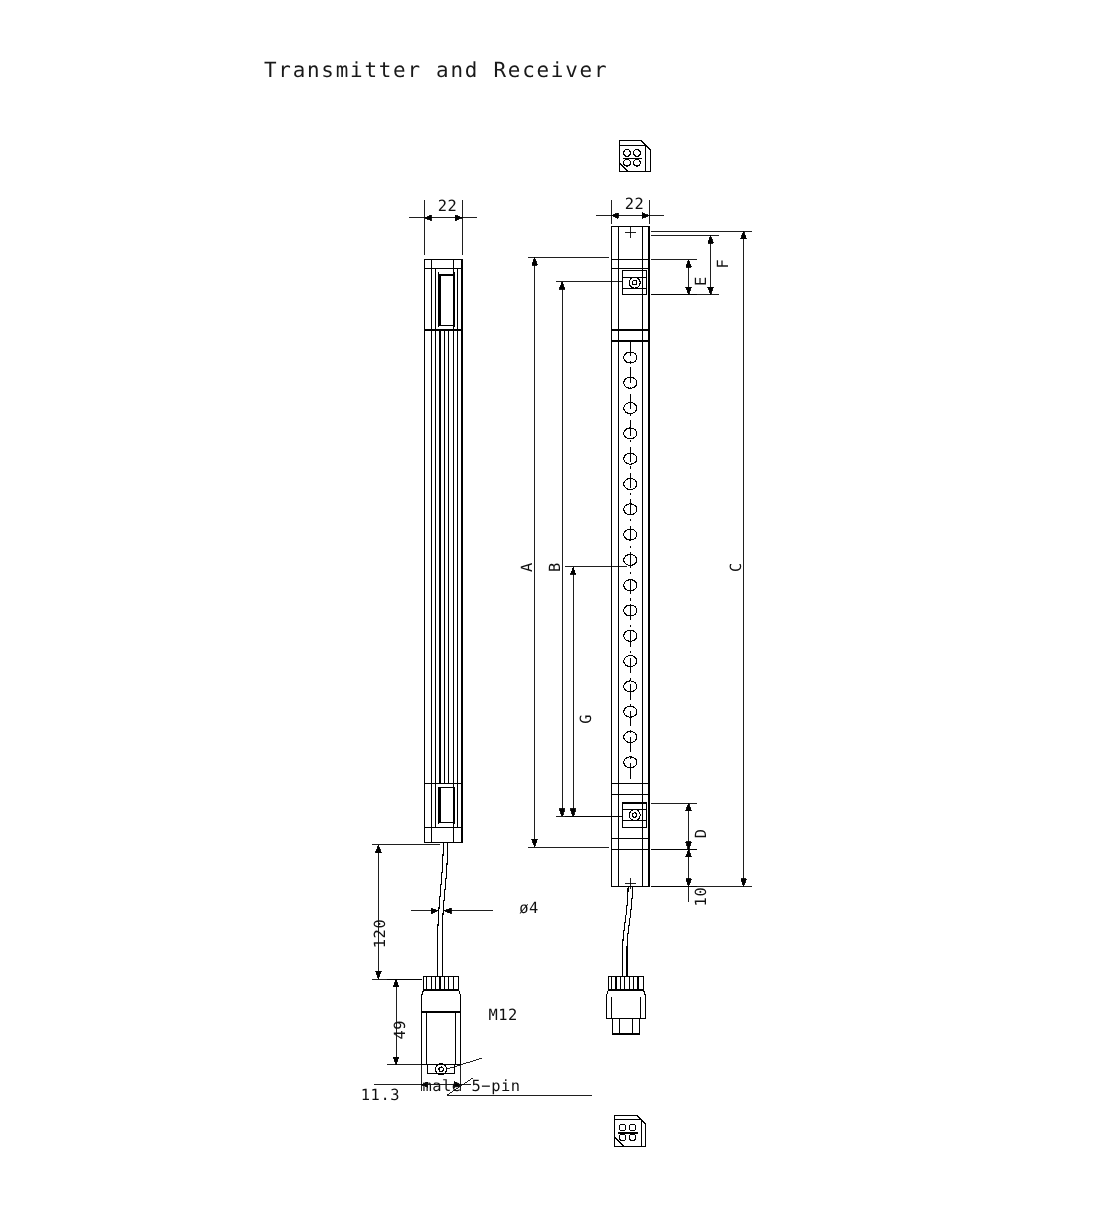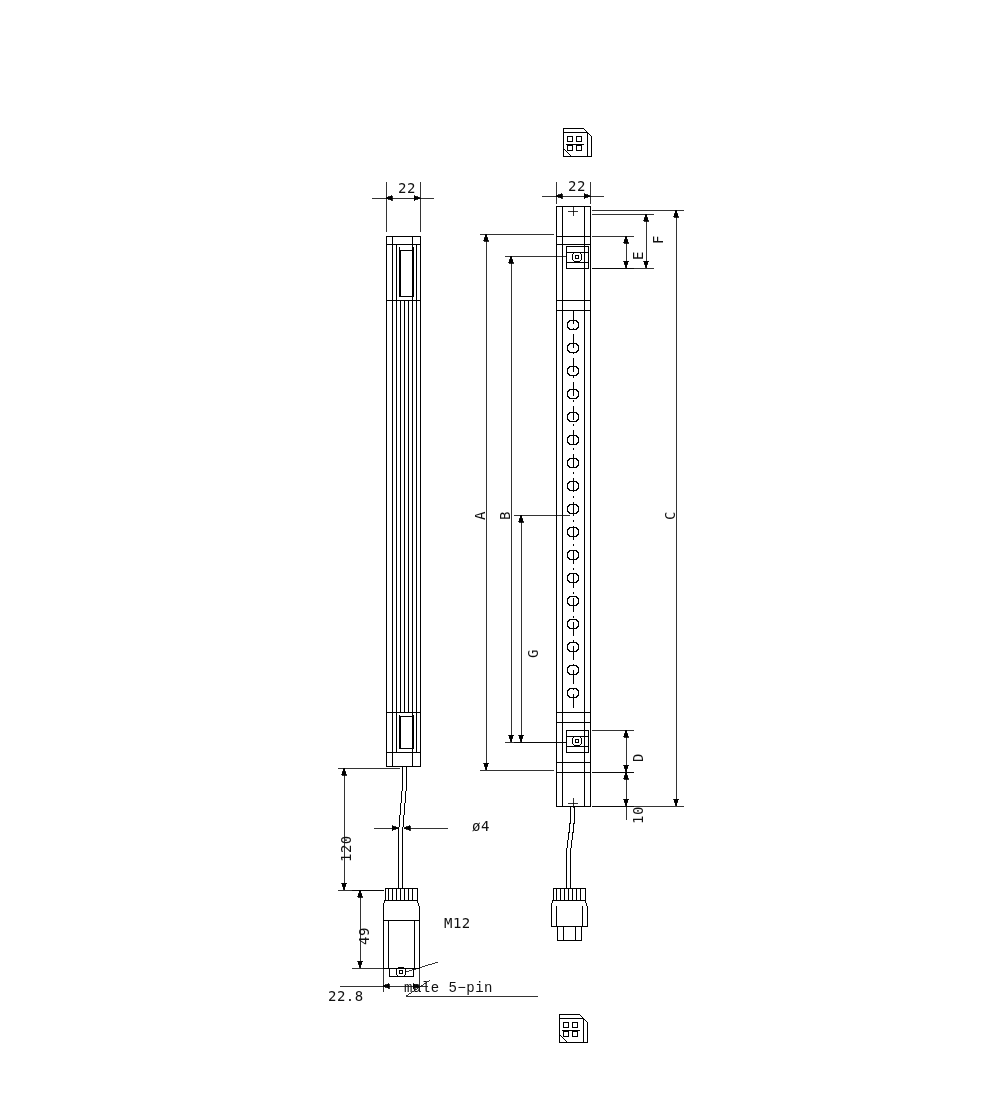--- a/index.html
+++ b/index.html
@@ -47,20 +47,21 @@
   .lbl.vert {
     transform-origin: 0 0;
     transform: rotate(-90deg);
   }
 </style>
 </head>
 <body>
 
 <div id="stage">
 
+  <div class="title">Transmitter and Receiver</div>
 
   <svg class="draw" viewBox="0 0 1000 1100">
     <g stroke="#000000" fill="none" stroke-width="1" shape-rendering="crispEdges">
 
       <g>
 
         <rect x="386" y="236" width="34" height="530"></rect>
 
         <line x1="392" y1="236" x2="392" y2="766"></line>
         <line x1="396" y1="300" x2="396" y2="712"></line>
@@ -302,18 +303,18 @@
   <div class="lbl vert" style="left:525px; top:658px;">G</div>
   <div class="lbl vert" style="left:662px; top:520px;">C</div>
   <div class="lbl vert" style="left:650px; top:244px;">F</div>
   <div class="lbl vert" style="left:630px; top:260px;">E</div>
   <div class="lbl vert" style="left:630px; top:762px;">D</div>
   <div class="lbl vert" style="left:630px; top:824px;">10</div>
 
   <div class="lbl" style="left:424px; top:818px;margin-left:48px;">ø4</div>
   <div class="lbl vert" style="left:338px; top:862px;">120</div>
   <div class="lbl vert" style="left:356px; top:945px;">49</div>
-  <div class="lbl" style="left:328px; top:988px;">22.8</div>
+  <div class="lbl" style="left:328px; top:988px;">11.3</div>
 
   <div class="lbl" style="left:444px; top:915px;">M12</div>
-  <div class="lbl" style="left:404px; top:980px;font-family:Liberation Mono, monospace;">male 5−pin</div>
+  <div class="lbl" style="left:384px; top:980px;">male 5−pin</div>
 
 </div>
 
 </body></html>

